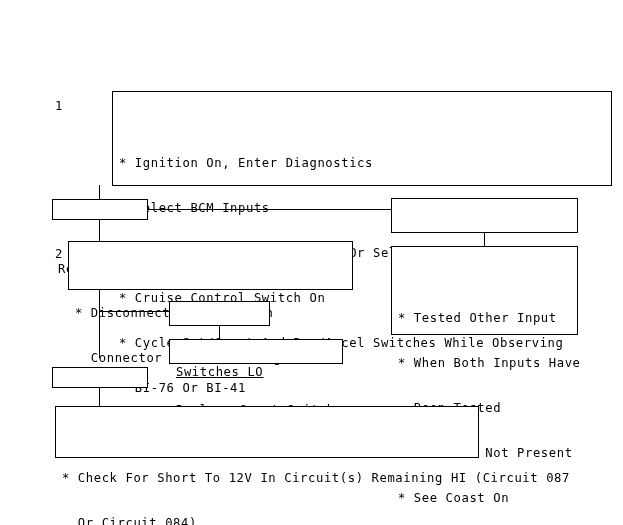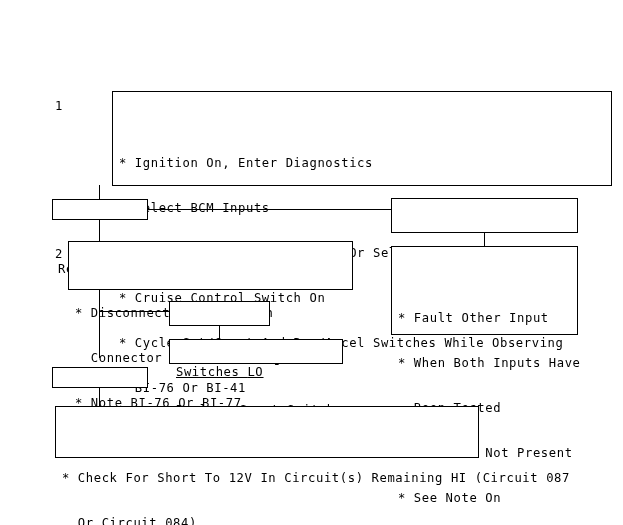--- a/index.html
+++ b/index.html
@@ -115,31 +115,30 @@
       <div class="box-line">Pressed</div>
     </div>
   </div>
 
   <div class="step-num" style="left:55px; top:247px;">2</div>
 
   <div class="box" style="left:68px; top:241px; width:285px; height:49px;">
     <div class="inner">
       <div class="box-line">* Disconnect Smart Switch</div>
       <div class="box-line">  Connector Under Steering Column</div>
-      <div class="box-line">* Note BI-76 Or BI-77</div>
     </div>
   </div>
 
   <div class="box" style="left:391px; top:246px; width:187px; height:89px;">
     <div class="inner">
-      <div class="box-line">* Fault Other Input</div>
+      <div class="box-line">* Tested Other Input</div>
       <div class="box-line">* When Both Inputs Have</div>
       <div class="box-line">  Been Tested</div>
       <div class="box-line">* Fault Is Not Present</div>
-      <div class="box-line">* See Note On</div>
+      <div class="box-line">* See Coast On</div>
       
     </div>
   </div>
 
   <div class="box" style="left:169px; top:301px; width:101px; height:25px;">
     <div class="inner" style="padding:3px 4px 3px 6px;text-decoration:underline;">
       <div class="box-line"><span>Switches </span><span class="u">LO</span></div>
     </div>
   </div>
 

